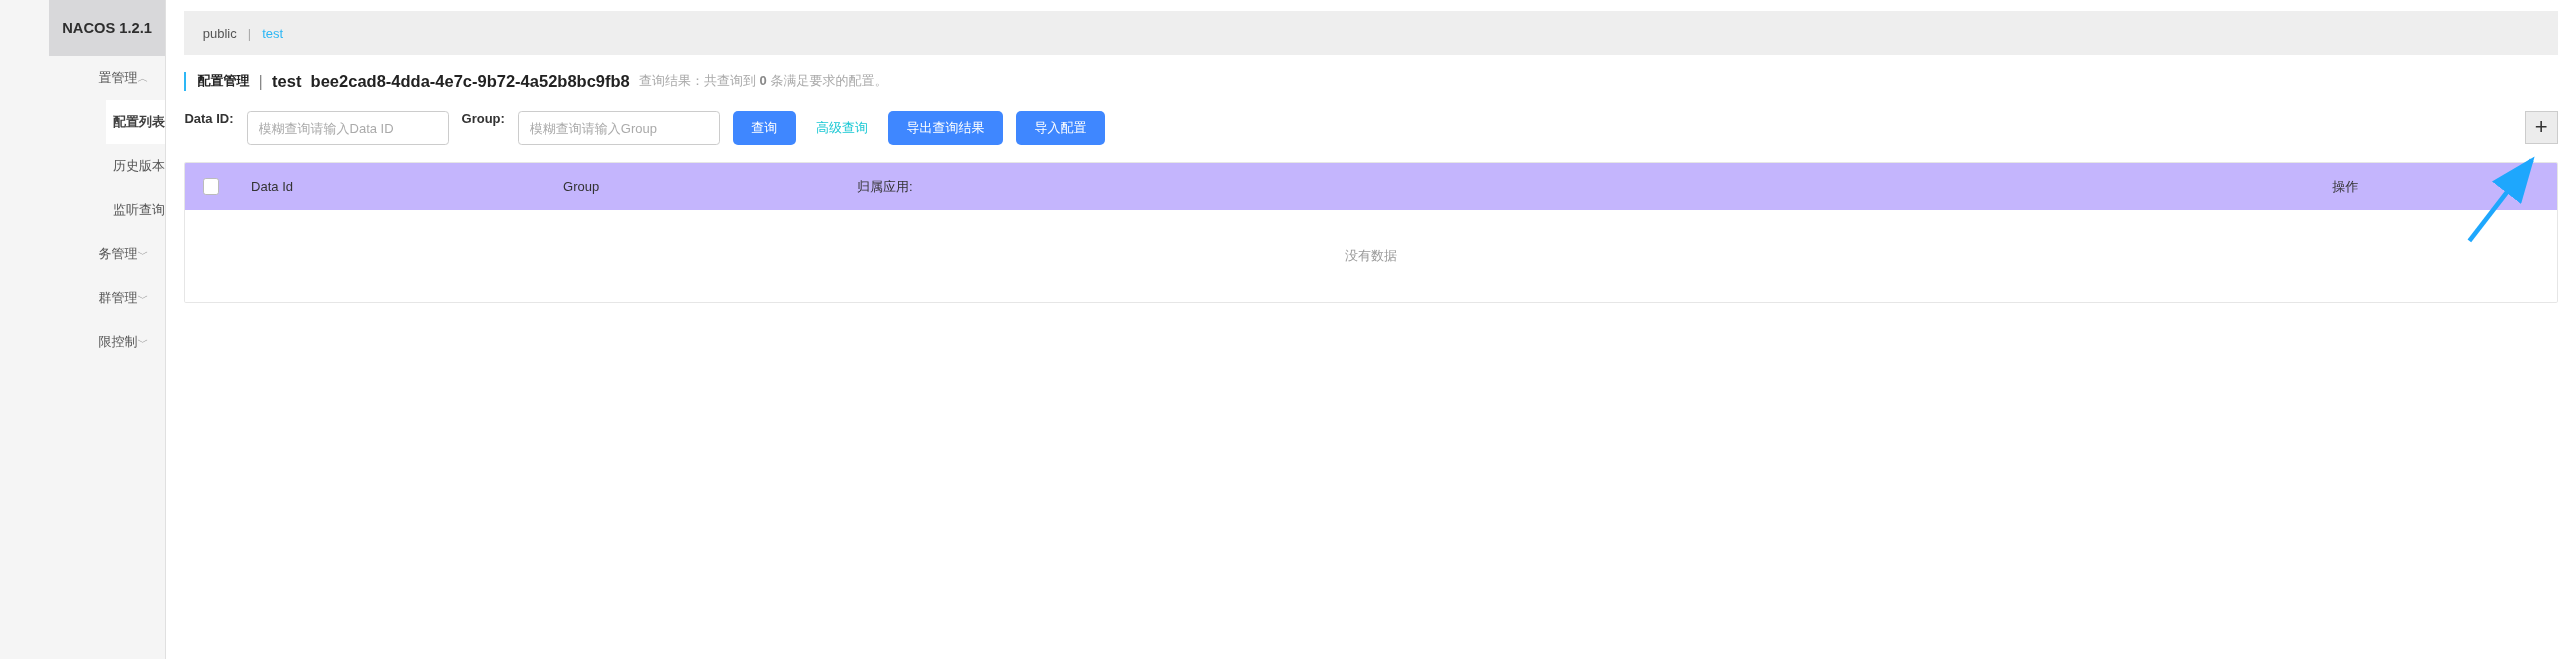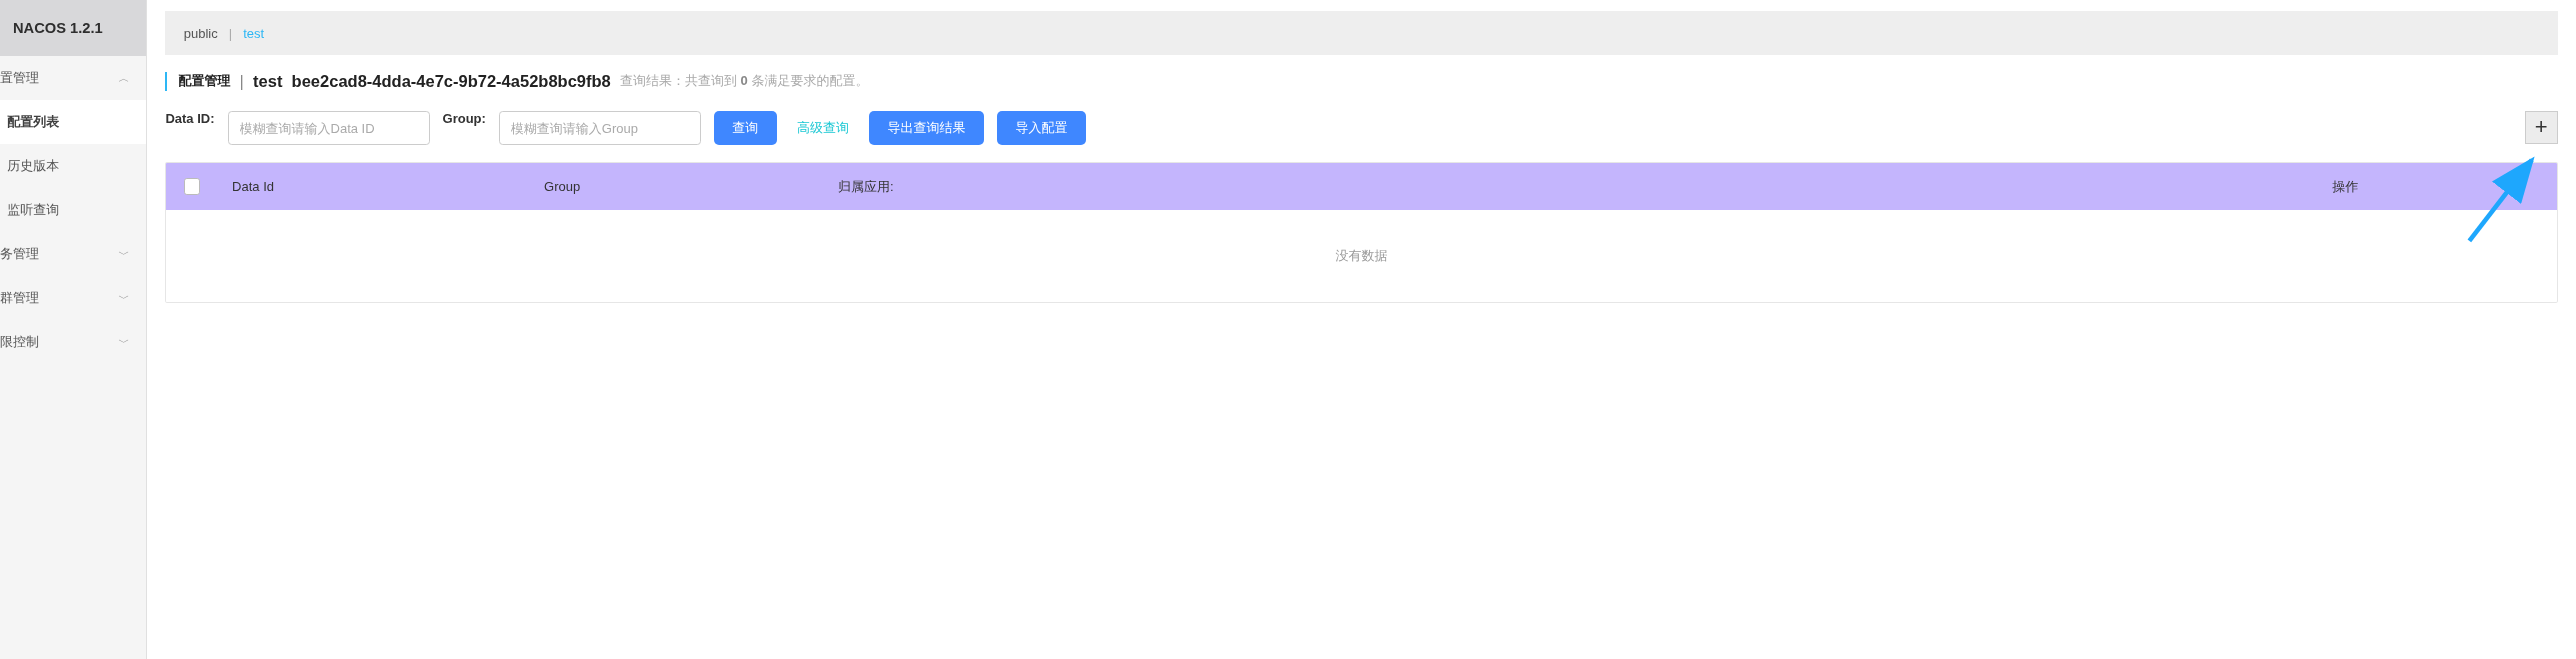--- a/index.html
+++ b/index.html
@@ -6,25 +6,26 @@
     body {
       font-family: -apple-system, BlinkMacSystemFont, "Segoe UI", "PingFang SC", "Helvetica Neue", Arial, sans-serif;
       font-size: 13px;
       color: #333;
       background: #fff;
       display: flex;
       height: 100vh;
       overflow: hidden;
     }
     .sidebar {
-      width: 147px;
+      width: 166px;
       background: #f5f5f5;
       border-right: 0.9px solid #e0e0e0;
       display: flex;
       flex-direction: column;
+      align-items: flex-end;
     }
     .logo {
       background: #d8d8da;
       padding: 20px 13px;
       font-weight: 700;
       font-size: 14.7px;
       color: #2e2e2e;
     }
     .nav-group {
       padding: 13px 17px;

